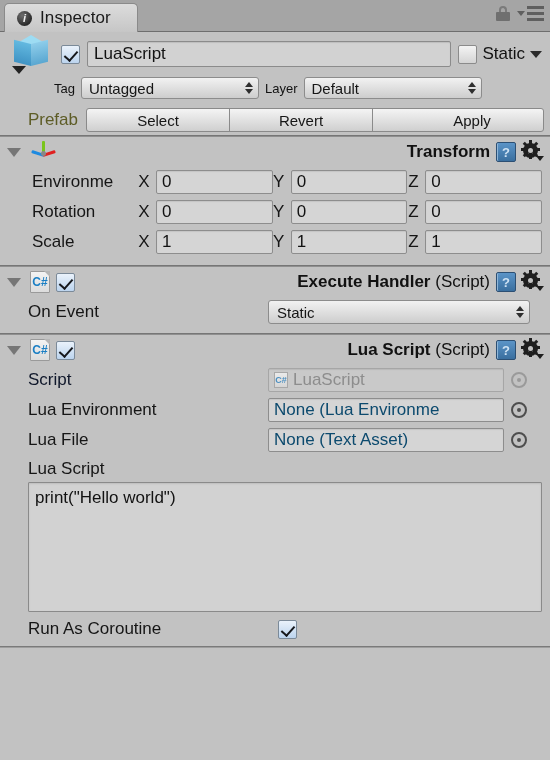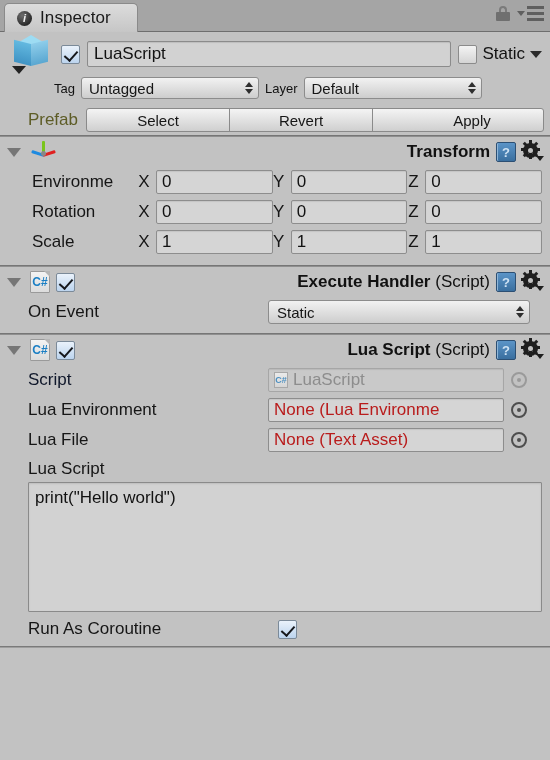--- a/index.html
+++ b/index.html
@@ -326,21 +326,21 @@
     overflow: hidden; white-space: nowrap;
   }
 
   .objfield {
     width: 236px; flex: none; height: 24px;
     background: #d5d5d5;
     border: 1px solid #8d8d8d;
     border-radius: 2px;
     display: flex; align-items: center; gap: 5px;
     padding: 0 5px;
-    font-size: 17px; color: #b91c1c;
+    font-size: 17px; color: #0c4a6e;
     box-shadow: inset 0 1px 1px rgba(0,0,0,.08);
     overflow: hidden; white-space: nowrap;
   }
   .objfield.dim { color: #8d8d8d; background: #c9c9c9; border-color: #a6a6a6; }
   .mini-cs {
     width: 14px; height: 16px; flex: none; position: relative;
     background: linear-gradient(#eaeaea, #d6d6d6);
     border: 1px solid #a8a8a8;
   }
   .mini-cs .gl {

